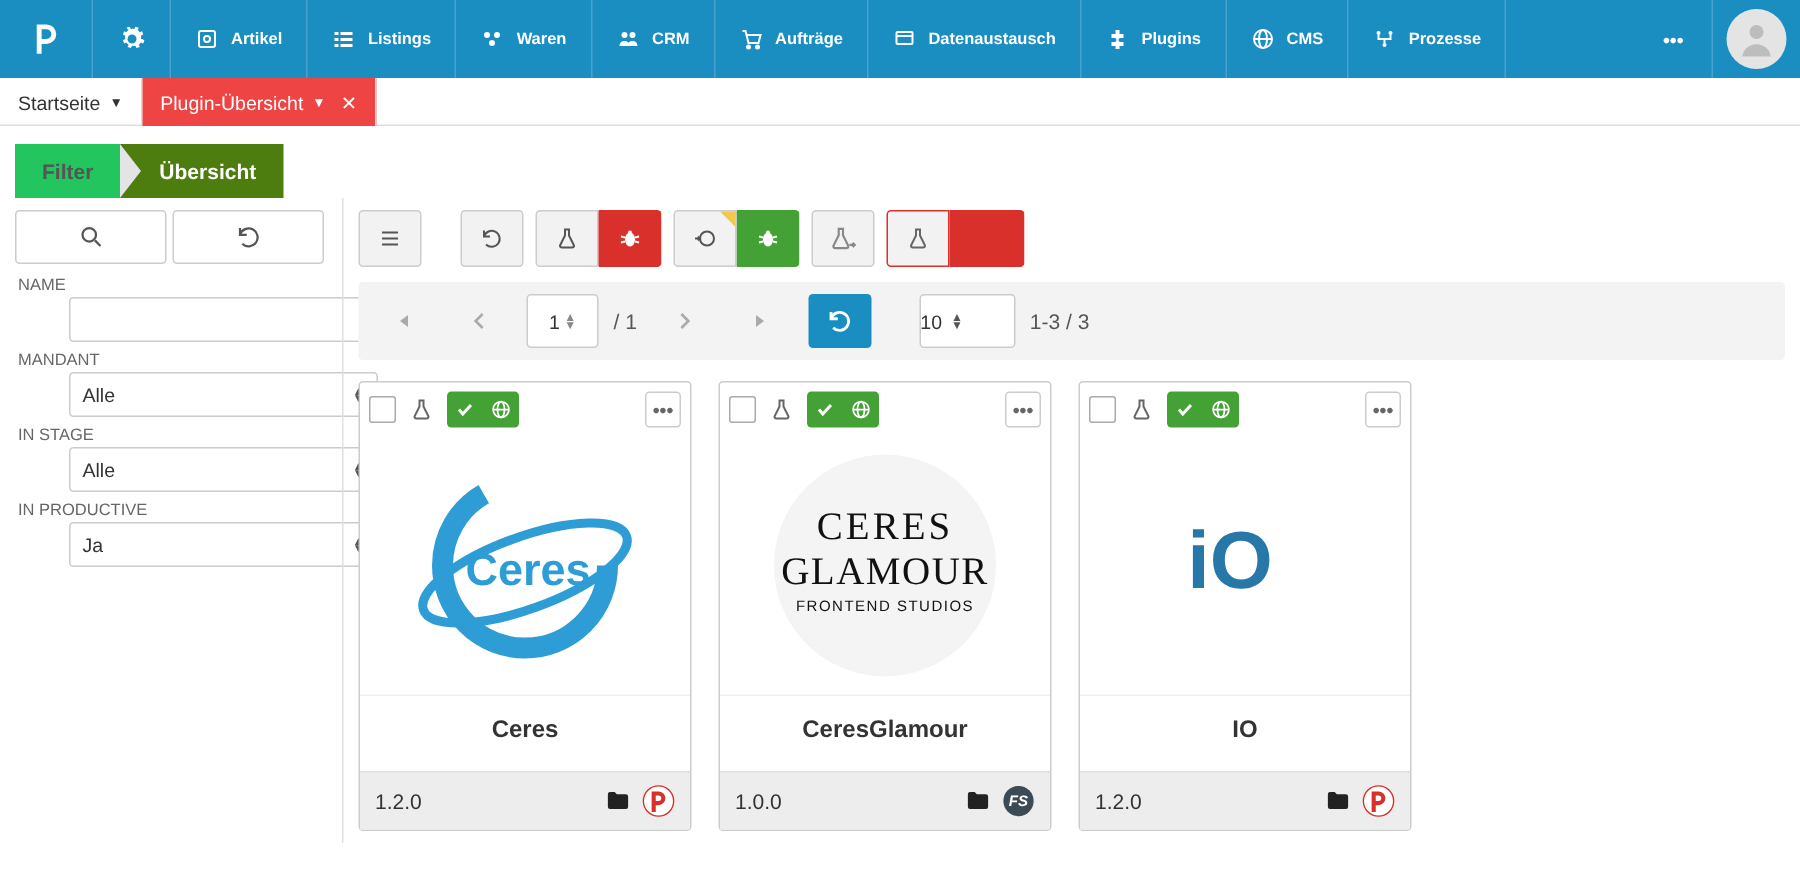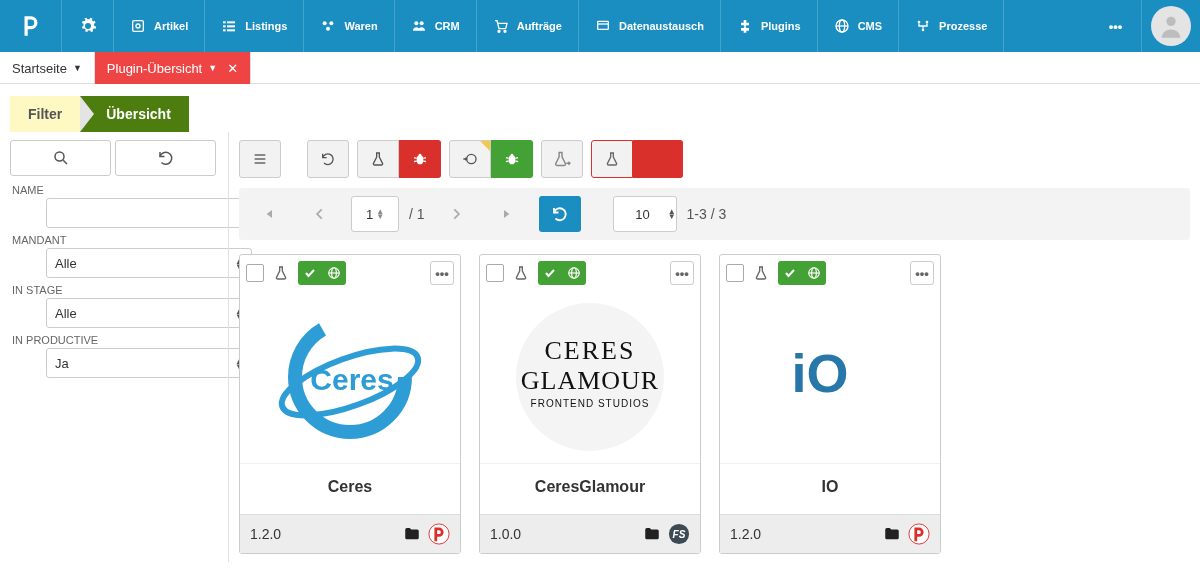--- a/index.html
+++ b/index.html
@@ -12,21 +12,21 @@
 .topnav .spacer { flex: 1; }
 .topnav .more { width: 52px; display: flex; align-items: center; justify-content: center; border-right: 1px solid rgba(255,255,255,0.2); cursor: pointer; font-weight: bold; }
 .topnav .avatar { width: 58px; display: flex; align-items: center; justify-content: center; }
 .topnav .avatar .circle { width: 40px; height: 40px; border-radius: 50%; background: #e4e4e4; display: flex; align-items: center; justify-content: center; }
 .breadcrumb { display: flex; align-items: stretch; height: 32px; border-bottom: 1px solid #ddd; }
 .breadcrumb .crumb { display: flex; align-items: center; gap: 6px; padding: 16px 12px; border-right: 1px solid #ddd; font-size: 13px; }
 .breadcrumb .crumb.active { background: #ef4444; color: #fff; text-align: center; }
 .breadcrumb .crumb .chev { font-size: 9px; }
 .breadcrumb .crumb .close { margin-left: 4px; cursor: pointer; }
 .tabs { display: flex; align-items: stretch; height: 36px; margin-top: 12px; padding-left: 10px; }
-.tabs .tab { display: flex; align-items: center; padding: 0 18px; background: #fef9c3; color: #555; font-weight: 600; font-size: 14px; cursor: pointer; position: relative; }
+.tabs .tab { display: flex; align-items: center; padding: 0 18px; background: #22c55e; color: #555; font-weight: 600; font-size: 14px; cursor: pointer; position: relative; }
 .tabs .tab.active { background: #4d7c0f; color: #fff; }
 .tabs .tab:first-child::after { content: ''; position: absolute; right: -14px; top: 0; border-top: 18px solid transparent; border-bottom: 18px solid transparent; border-left: 14px solid #e4e4e4; z-index: 1; }
 .tabs .tab.active:first-child::after { border-left-color: #1a8dc1; }
 .tabs .tab:nth-child(2) { padding-left: 26px; }
 .mainrow { display: flex; align-items: flex-start; }
 .sidebar { width: 226px; padding: 8px 10px; }
 .sidebar .searchrow { display: flex; gap: 4px; margin-bottom: 8px; }
 .sidebar .btn { flex: 1; height: 36px; border: 1px solid #ccc; border-radius: 3px; display: flex; align-items: center; justify-content: center; background: #fff; cursor: pointer; }
 .sidebar .lbl { font-size: 11px; color: #666; margin: 6px 0 2px 2px; text-transform: uppercase; }
 .sidebar input, .sidebar .select { width: 100%; height: 30px; border: 1px solid #ccc; border-radius: 3px; padding: 0 8px; font-size: 13px; background: #fff; margin-left: 36px; }
@@ -40,21 +40,21 @@
 .tbtn.flag { position: relative; }
 .tbtn.flag::before { content: ''; position: absolute; top: 0; right: 0; border-top: 10px solid #f5c84c; border-left: 10px solid transparent; }
 .tbtn-group { display: flex; }
 .tbtn-group .tbtn { border-radius: 0; }
 .tbtn-group .tbtn:first-child { border-radius: 3px 0 0 3px; }
 .tbtn-group .tbtn:last-child { border-radius: 0 3px 3px 0; border-left: none; }
 .pager { display: flex; align-items: center; gap: 10px; background: #f3f3f3; padding: 8px; border-radius: 3px; margin-bottom: 14px; }
 .pbtn { width: 42px; height: 36px; display: flex; align-items: center; justify-content: center; border-radius: 3px; cursor: pointer; color: #888; }
 .pbtn.blue { background: #1a8dc1; color: #fff; }
 .pinput { width: 48px; height: 36px; border: 1px solid #ccc; border-radius: 3px; text-align: center; font-size: 13px; background: #fff; display: flex; align-items: center; justify-content: center; gap: 3px; }
-.pselect { width: 64px; height: 36px; border: 1px solid #ccc; border-radius: 3px; background: #fff; display: flex; align-items: center; justify-content: flex-end; gap: 18px; cursor: pointer; }
+.pselect { width: 64px; height: 36px; border: 1px solid #ccc; border-radius: 3px; background: #fff; display: flex; align-items: center; justify-content: flex-start; gap: 6px; cursor: pointer; }
 .ptxt { color: #555; font-size: 14px; }
 .cards { display: flex; gap: 18px; }
 .card { width: 222px; border: 1px solid #ccc; border-radius: 3px; background: #fff; display: flex; flex-direction: column; }
 .card .chead { display: flex; align-items: center; gap: 6px; padding: 6px; }
 .card .chk { width: 18px; height: 18px; border: 1px solid #aaa; border-radius: 2px; background: #fff; cursor: pointer; }
 .card .flaskico { width: 22px; height: 22px; display: flex; align-items: center; justify-content: center; }
 .card .badge { display: flex; gap: 0; }
 .card .badge .b { width: 24px; height: 24px; display: flex; align-items: center; justify-content: center; background: #44a135; color: #fff; border-radius: 2px; }
 .card .badge .b:first-child { border-radius: 3px 0 0 3px; }
 .card .badge .b:last-child { border-radius: 0 3px 3px 0; }

